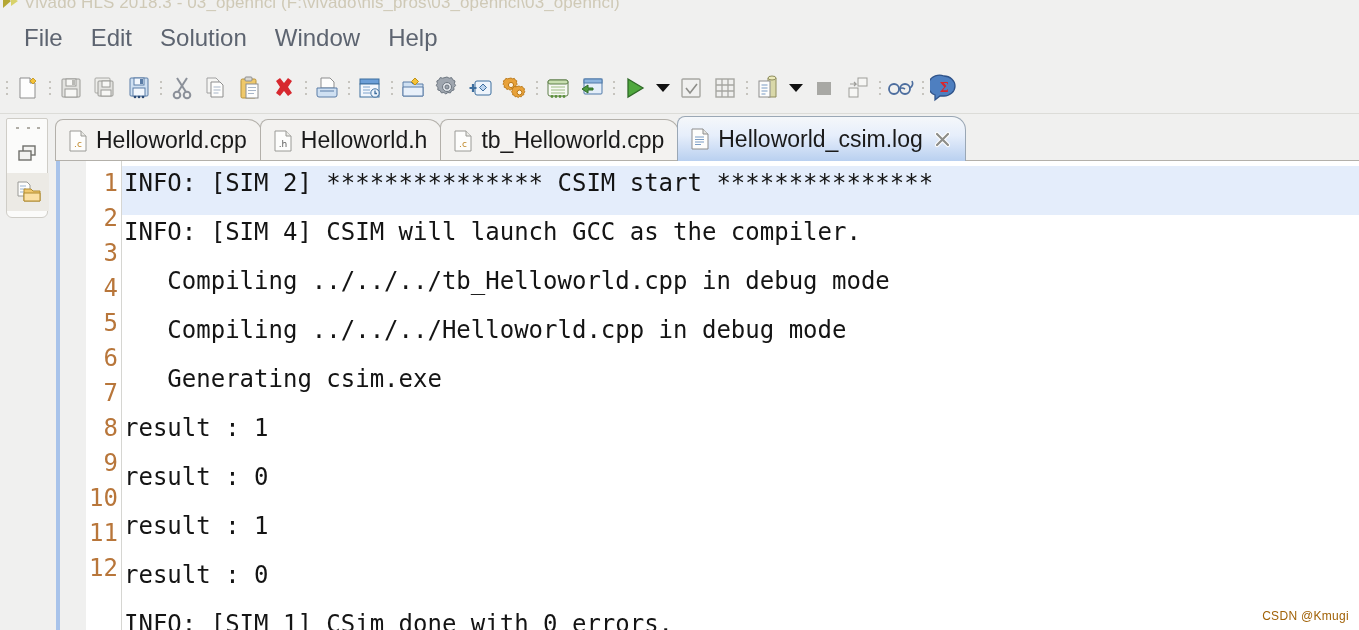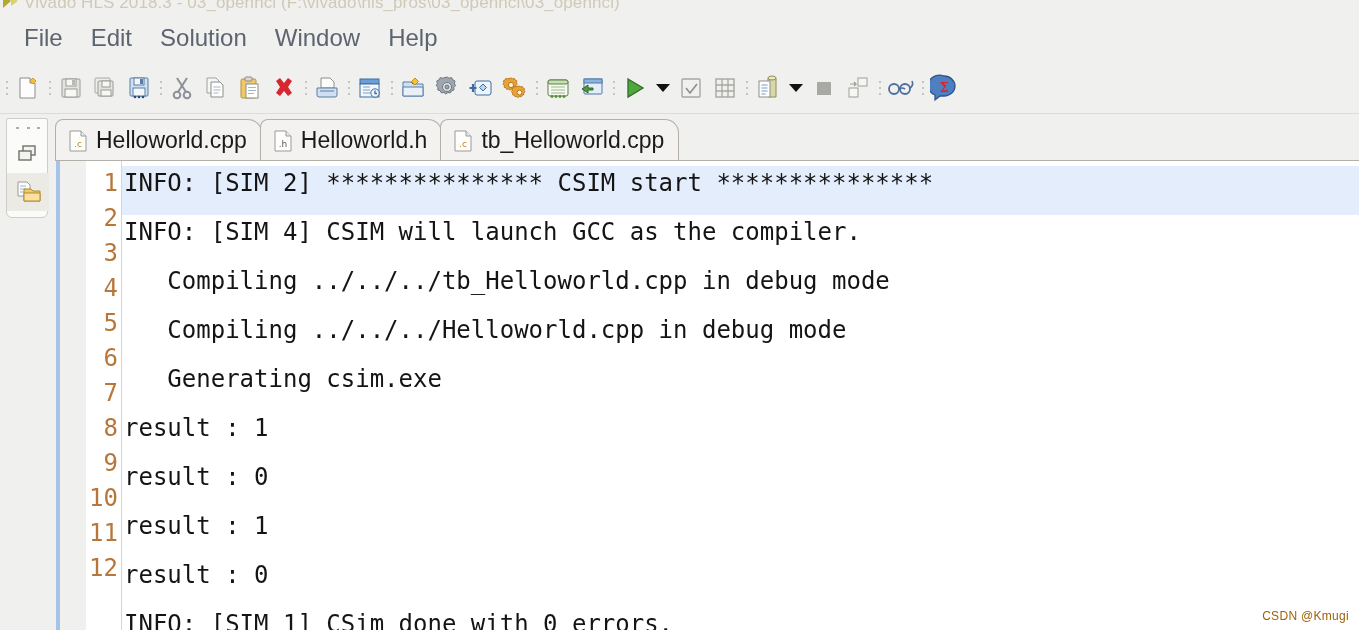--- a/index.html
+++ b/index.html
@@ -519,20 +519,32 @@
 
         <div class="tab">
           <svg class="tab-ico" viewBox="0 0 19 22">
             <path d="M2 1 h11 l5 5 v15 h-16 z" fill="#fdfdfc" stroke="#9a9a96"></path>
             <path d="M13 1 v5 h5" fill="#e9e9e5" stroke="#9a9a96"></path>
             <text x="10" y="17" font-size="9" font-family="DejaVu Sans, sans-serif" fill="#c08a2c" text-anchor="middle">.c</text>
           </svg>
           <span class="tab-label">tb_Helloworld.cpp</span>
         </div>
 
+        <div class="tab active">
+          <svg class="tab-ico" viewBox="0 0 19 22">
+            <path d="M2 1 h11 l5 5 v15 h-16 z" fill="#fdfdfc" stroke="#8d8d8d"></path>
+            <path d="M13 1 v5 h5" fill="#e4e4e0" stroke="#8d8d8d"></path>
+            <path d="M5 9 h9 M5 11.5 h9 M5 14 h9 M5 16.5 h6" stroke="#7a9cc4" stroke-width="1.1"></path>
+          </svg>
+          <span class="tab-label">Helloworld_csim.log</span>
+          <svg class="tab-close" viewBox="0 0 17 17">
+            <path d="M3 3 L14 14 M14 3 L3 14" stroke="#ffffff" stroke-width="4.2" stroke-linecap="round"></path>
+            <path d="M3 3 L14 14 M14 3 L3 14" stroke="#8d8d89" stroke-width="2.2" stroke-linecap="round"></path>
+          </svg>
+        </div>
 
         <div class="tabstrip-underline"></div>
       </div>
 
       <div class="textwrap">
         <div class="marker-bar">
           <div class="blue"></div>
         </div>
         <div class="gutter-pad"></div>
 

